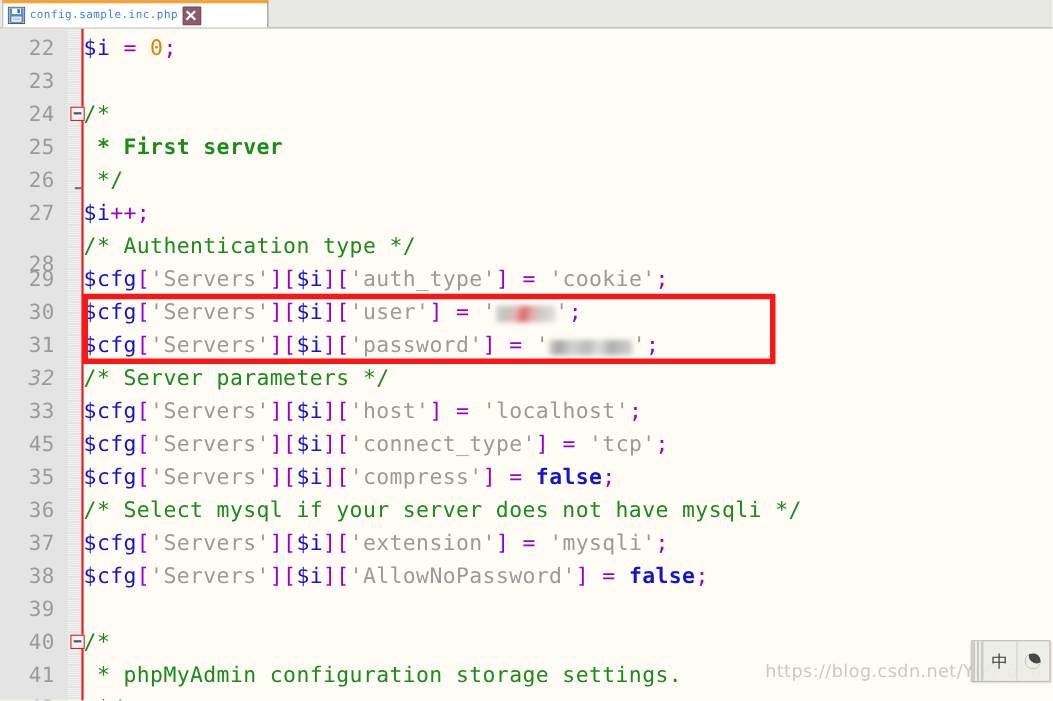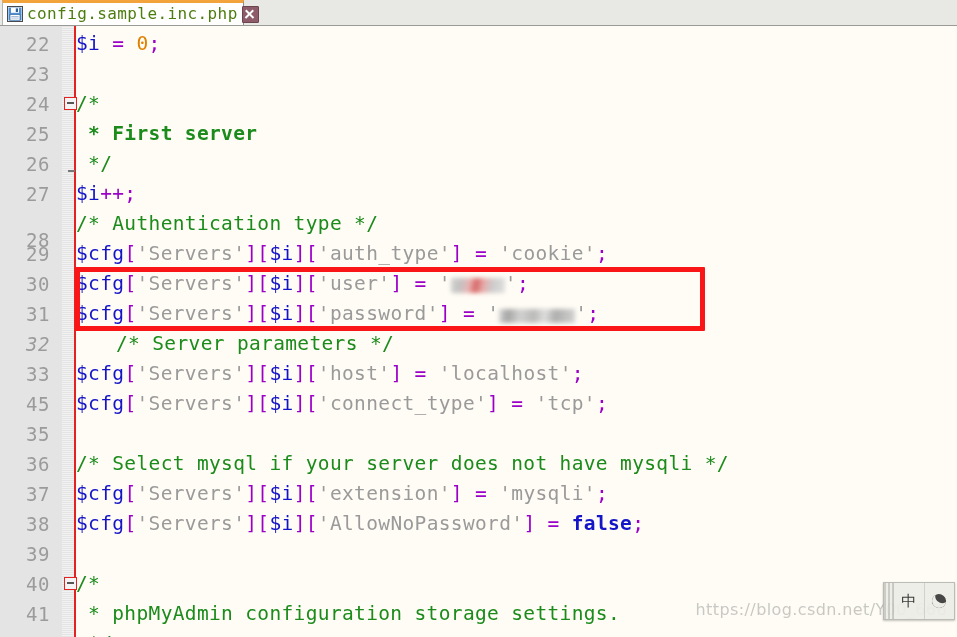--- a/index.html
+++ b/index.html
@@ -25,21 +25,21 @@
     border-left:1px solid #b5b5b0;
     border-right:1px solid #8d8d88;
     box-sizing:border-box;
     display:flex;align-items:center;
     padding:0 3px 0 4px;
     gap:4px;
   }
   .tab-ico{width:16px;height:16px;position:relative;flex:0 0 auto;}
   .tab-title{
     font-family:"DejaVu Sans Mono","Liberation Mono",monospace;
-    font-size:16px;color:#4d7c0f;letter-spacing:0.4px;white-space:nowrap;
+    font-size:10px;color:#3b82f6;letter-spacing:0.4px;white-space:nowrap;
     line-height:16px;
   }
   .tab-close{
     width:15px;height:15px;flex:0 0 auto;position:relative;
     background:#8E5B6B;border:1px solid #6d4350;border-radius:1px;
   }
   .tab-close:before,.tab-close:after{
     content:"";position:absolute;left:1px;top:6px;width:11px;height:2.4px;background:#fff;
   }
   .tab-close:before{transform:rotate(45deg);}
@@ -220,23 +220,24 @@
         <div class="cl" style="top: 3px;"><span class="v">$i</span><span> </span><span class="op">=</span><span> </span><span class="num">0</span><span class="op">;</span></div>
         <div class="cl" style="top: 33px;"></div>
         <div class="cl" style="top: 63px;"><span class="cmt">/*</span></div>
         <div class="cl" style="top: 93px; font-weight: bold;"><span class="cmt"> * First server</span></div>
         <div class="cl" style="top: 123px;"><span class="cmt"> */</span></div>
         <div class="cl" style="top: 153px;"><span class="v">$i</span><span class="op">++;</span></div>
         <div class="cl" style="top: 183px;"><span class="cmt">/* Authentication type */</span></div>
         <div class="cl" style="top: 213px;"><span class="v">$cfg</span><span class="op">[</span><span class="str">'Servers'</span><span class="op">][</span><span class="v">$i</span><span class="op">][</span><span class="str">'auth_type'</span><span class="op">]</span><span> </span><span class="op">=</span><span> </span><span class="str">'cookie'</span><span class="op">;</span></div>
         <div class="cl" style="top: 243px;"><span class="v">$cfg</span><span class="op">[</span><span class="str">'Servers'</span><span class="op">][</span><span class="v">$i</span><span class="op">][</span><span class="str">'user'</span><span class="op">]</span><span> </span><span class="op">=</span><span> </span><span class="str">'</span><span class="redact u"></span><span class="str">'</span><span class="op">;</span></div>
         <div class="cl" style="top: 273px;"><span class="v">$cfg</span><span class="op">[</span><span class="str">'Servers'</span><span class="op">][</span><span class="v">$i</span><span class="op">][</span><span class="str">'password'</span><span class="op">]</span><span> </span><span class="op">=</span><span> </span><span class="str">'</span><span class="redact p"></span><span class="str">'</span><span class="op">;</span></div>
-        <div class="cl" style="top: 303px; padding-left: 40px;"><span class="cmt">/* Server parameters */</span></div>
+        <div class="cl" style="top: 303px;"><span class="cmt">/* Server parameters */</span></div>
         <div class="cl" style="top: 333px;"><span class="v">$cfg</span><span class="op">[</span><span class="str">'Servers'</span><span class="op">][</span><span class="v">$i</span><span class="op">][</span><span class="str">'host'</span><span class="op">]</span><span> </span><span class="op">=</span><span> </span><span class="str">'localhost'</span><span class="op">;</span></div>
         <div class="cl" style="top: 363px;"><span class="v">$cfg</span><span class="op">[</span><span class="str">'Servers'</span><span class="op">][</span><span class="v">$i</span><span class="op">][</span><span class="str">'connect_type'</span><span class="op">]</span><span> </span><span class="op">=</span><span> </span><span class="str">'tcp'</span><span class="op">;</span></div>
+        <div class="cl" style="top: 393px;"><span class="v">$cfg</span><span class="op">[</span><span class="str">'Servers'</span><span class="op">][</span><span class="v">$i</span><span class="op">][</span><span class="str">'compress'</span><span class="op">]</span><span> </span><span class="op">=</span><span> </span><span class="kw">false</span><span class="op">;</span></div>
         <div class="cl" style="top: 423px;"><span class="cmt">/* Select mysql if your server does not have mysqli */</span></div>
         <div class="cl" style="top: 453px; text-align: right;"><span class="v">$cfg</span><span class="op">[</span><span class="str">'Servers'</span><span class="op">][</span><span class="v">$i</span><span class="op">][</span><span class="str">'extension'</span><span class="op">]</span><span> </span><span class="op">=</span><span> </span><span class="str">'mysqli'</span><span class="op">;</span></div>
         <div class="cl" style="top: 483px;"><span class="v">$cfg</span><span class="op">[</span><span class="str">'Servers'</span><span class="op">][</span><span class="v">$i</span><span class="op">][</span><span class="str">'AllowNoPassword'</span><span class="op">]</span><span> </span><span class="op">=</span><span> </span><span class="kw">false</span><span class="op">;</span></div>
         <div class="cl" style="top: 513px;"></div>
         <div class="cl" style="top: 543px;"><span class="cmt">/*</span></div>
         <div class="cl" style="top: 573px;"><span class="cmt"> * phpMyAdmin configuration storage settings.</span></div>
         <div class="cl" style="top: 603px;"><span class="cmt"> */</span></div>
       </div>
 
     <div class="annot" id="annot-box" style="left: 75px; top: 241px; width: 630px; height: 64px; border-color: rgb(250, 22, 22);"></div>

